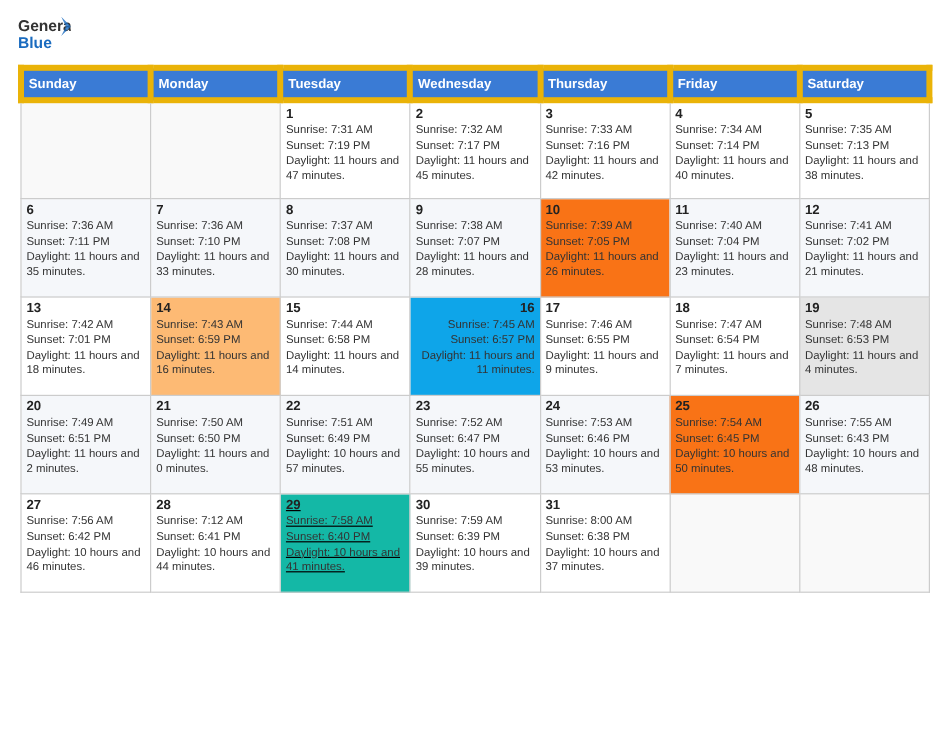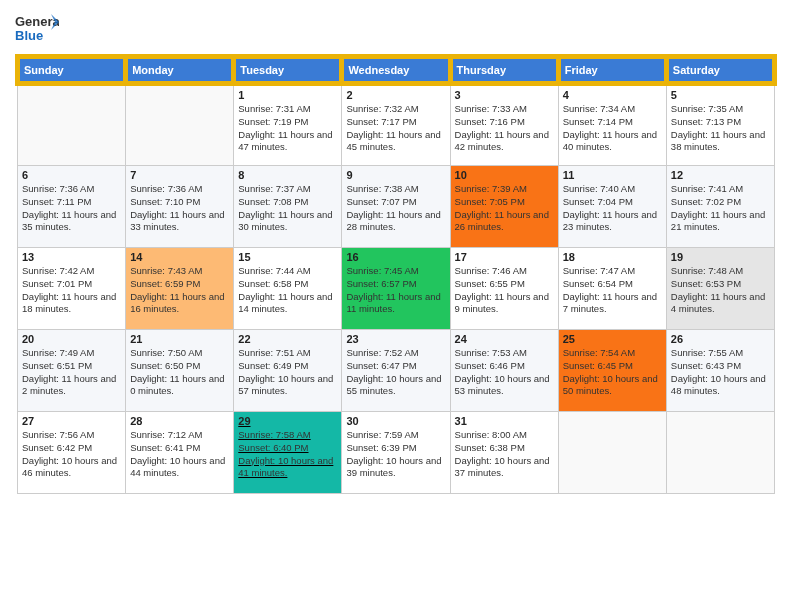--- a/index.html
+++ b/index.html
@@ -210,21 +210,21 @@
             <div class="day-info">Sunrise: 7:43 AM
 Sunset: 6:59 PM
 Daylight: 11 hours and 16 minutes.</div>
           </td>
           <td style="background: rgb(255, 255, 255);">
             <span class="day-num">15</span>
             <div class="day-info">Sunrise: 7:44 AM
 Sunset: 6:58 PM
 Daylight: 11 hours and 14 minutes.</div>
           </td>
-          <td style="background: #22c55e;">
+          <td style="background: #0ea5e9; text-align: right;">
             <span class="day-num">16</span>
             <div class="day-info">Sunrise: 7:45 AM
 Sunset: 6:57 PM
 Daylight: 11 hours and 11 minutes.</div>
           </td>
           <td style="background: rgb(255, 255, 255);">
             <span class="day-num">17</span>
             <div class="day-info">Sunrise: 7:46 AM
 Sunset: 6:55 PM
 Daylight: 11 hours and 9 minutes.</div>

